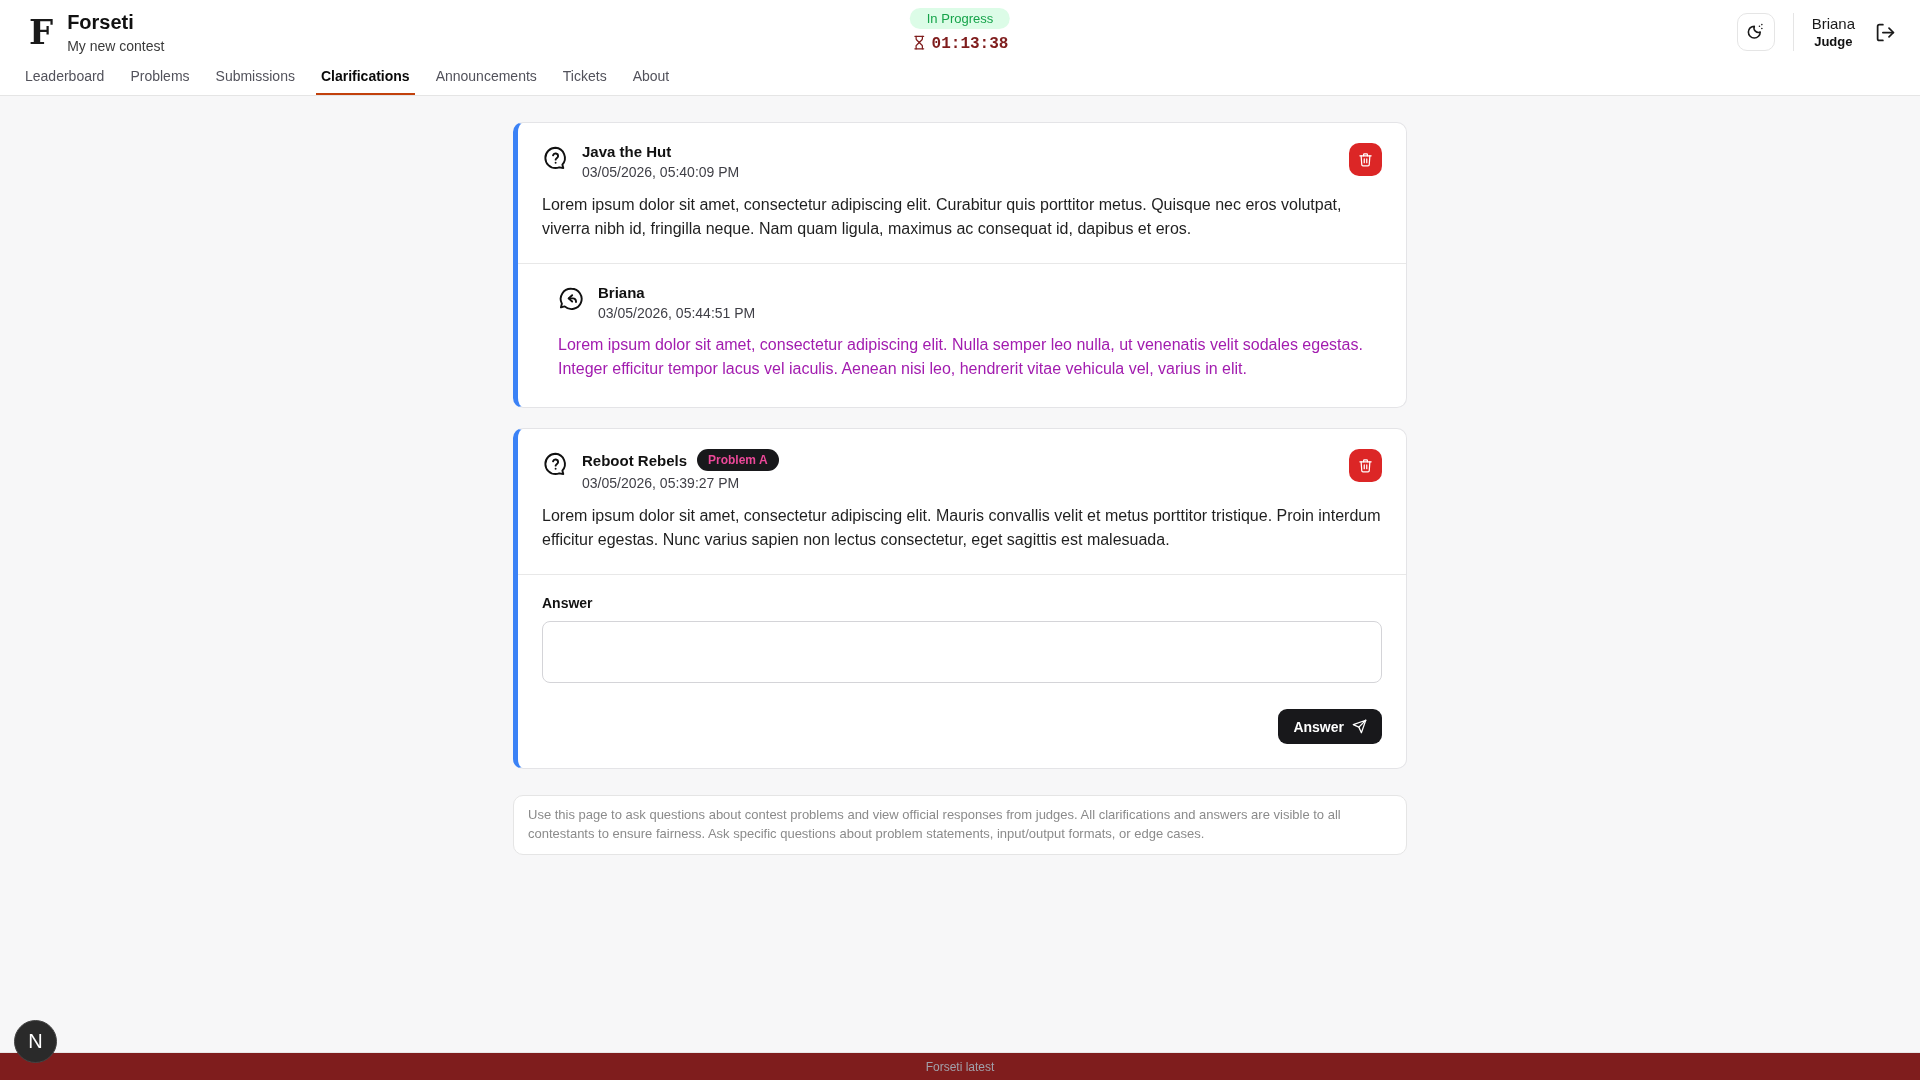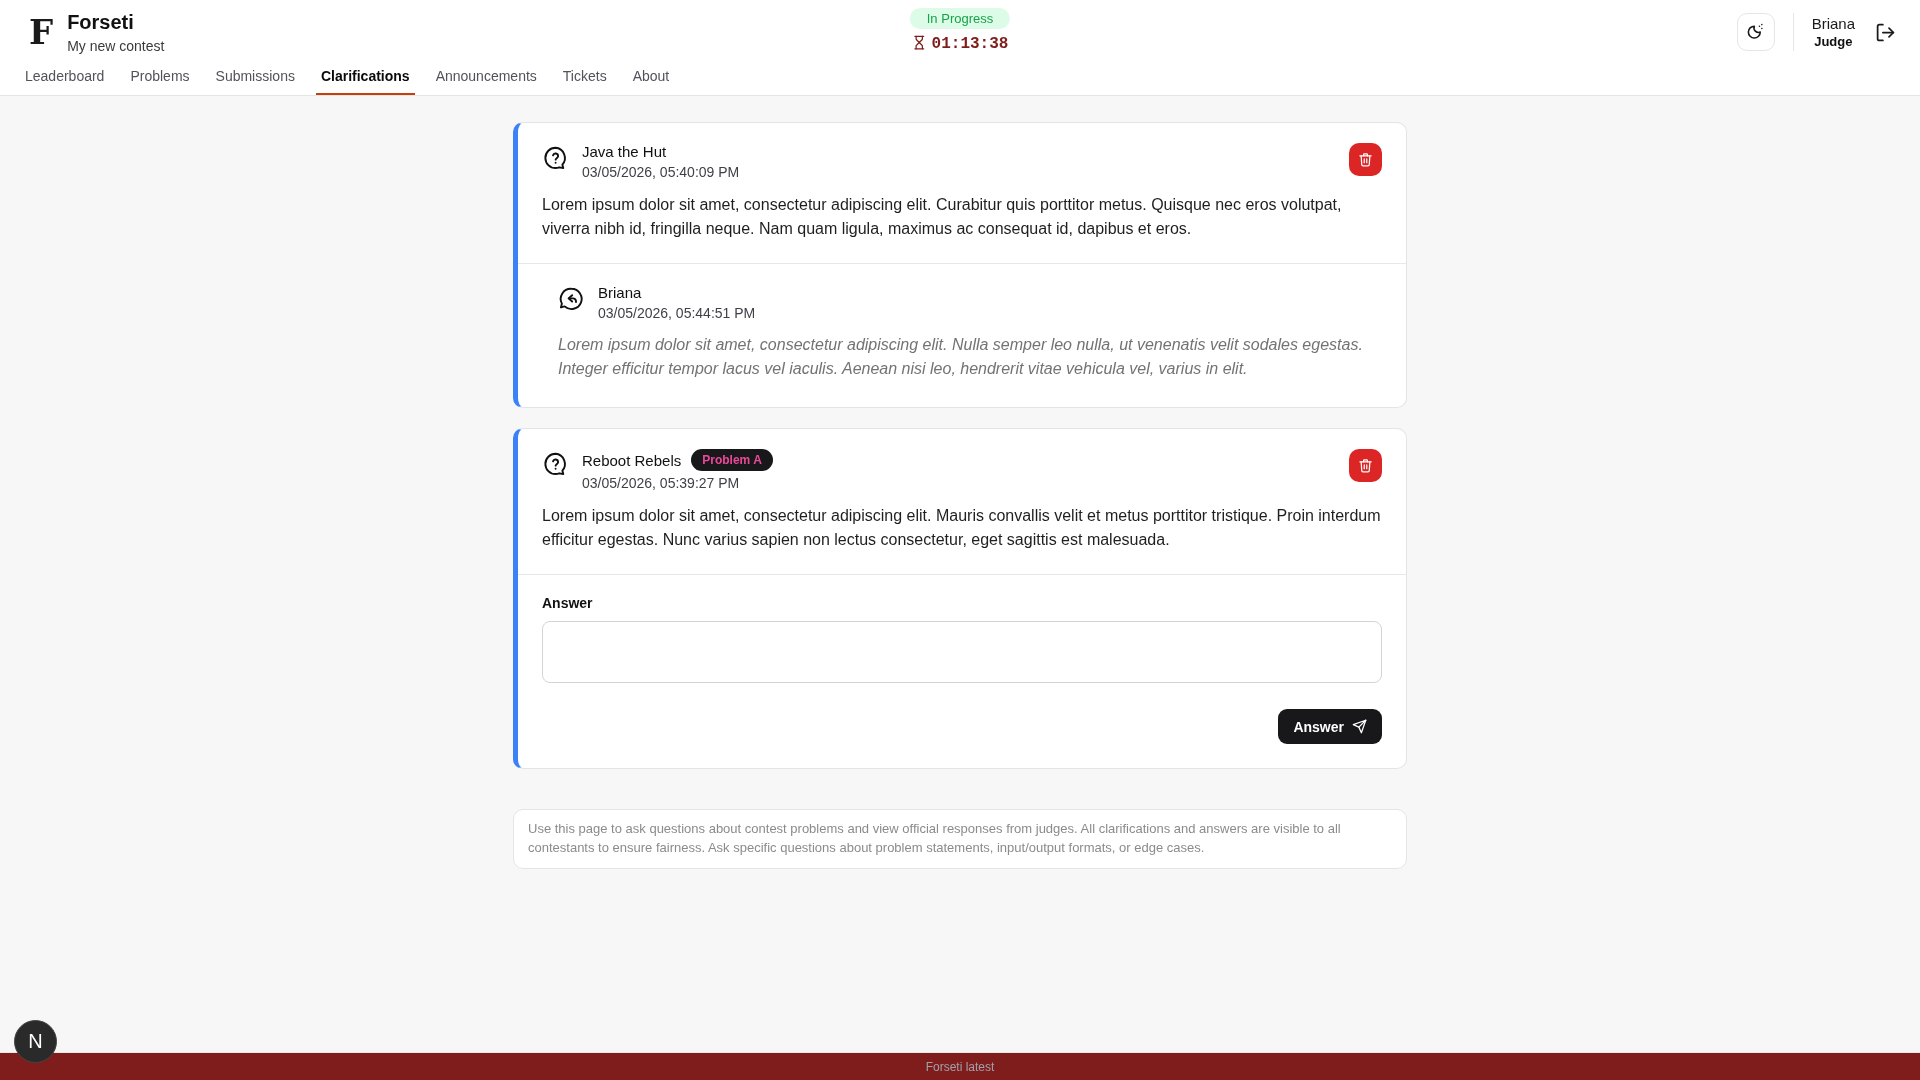--- a/index.html
+++ b/index.html
@@ -102,21 +102,21 @@
     border-left: 5px solid #3b82f6;
     border-radius: 10px;
     margin-bottom: 20px;
     overflow: hidden;
   }
   .q-section { padding: 20px 24px 22px 24px; }
   .q-head { display: flex; align-items: flex-start; }
   .q-icon { flex: 0 0 auto; margin-right: 13px; margin-top: 2px; color: #111; }
   .q-meta { flex: 1 1 auto; }
   .q-namerow { display: flex; align-items: center; gap: 10px; }
-  .q-name { font-size: 15px; font-weight: 400; color: #111; }
+  .q-name { font-size: 15px; font-weight: 700; color: #111; }
   .problem-pill {
     background: #18181b;
     color: #ec4899;
     font-size: 12px;
     font-weight: 700;
     padding: 4px 11px;
     border-radius: 999px;
   }
   .q-time { font-size: 14px; color: #3f3f46; margin-top: 4px; }
   .del-btn {
@@ -132,25 +132,24 @@
   .q-text {
     font-size: 16px;
     color: #1f1f1f;
     line-height: 1.5;
     margin-top: 13px;
   }
   .divider { border-top: 1px solid #e8e8e8; }
   .reply-section { padding: 20px 24px 26px 40px; }
   .reply-text {
     font-size: 16px;
-    color: #737373;
+    color: #a21caf;
     line-height: 1.5;
     margin-top: 12px;
     padding-left: 0;
-    font-style: italic;
   }
   .answer-section { padding: 20px 24px 24px 24px; }
   .answer-label { font-size: 14px; font-weight: 700; color: #111; }
   .answer-textarea {
     width: 100%;
     height: 62px;
     margin-top: 10px;
     border: 1px solid #d4d4d8;
     border-radius: 8px;
     resize: none;
@@ -171,21 +170,21 @@
     font-family: "Liberation Sans", sans-serif;
     font-size: 14px;
     font-weight: 700;
     display: flex; align-items: center; gap: 8px;
     cursor: pointer;
   }
   .note-card {
     background: #ffffff;
     border: 1px solid #e5e5e5;
     border-radius: 10px;
-    margin-top: 40px;
+    margin-top: 26px;
     padding: 10px 14px;
     font-size: 13px;
     line-height: 1.45;
     color: #8b8b8b;
   }
   
   .bottombar {
     position: absolute;
     left: 0; right: 0; bottom: 0;
     height: 28px;

